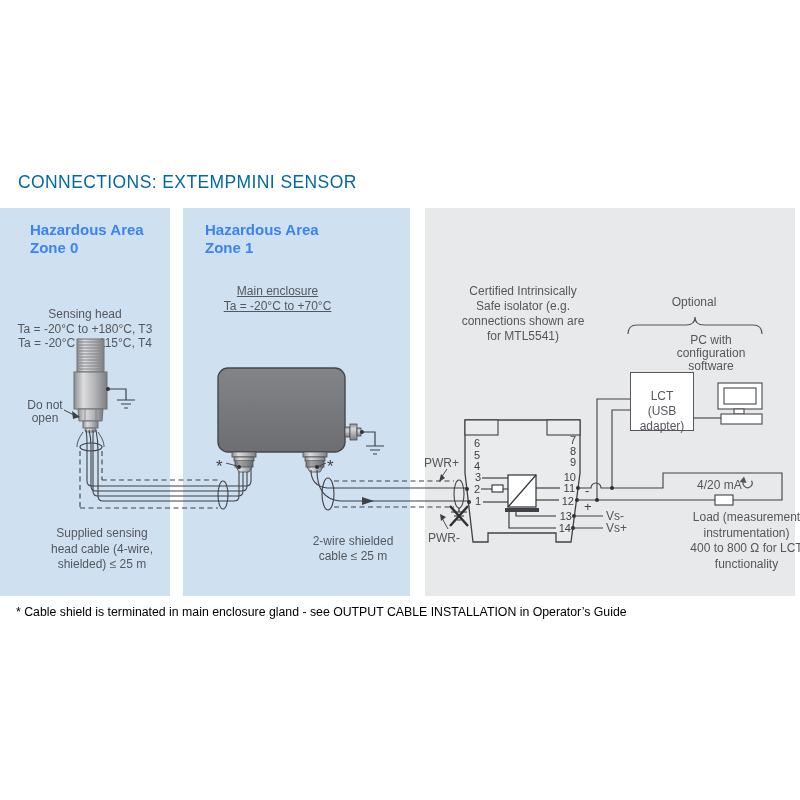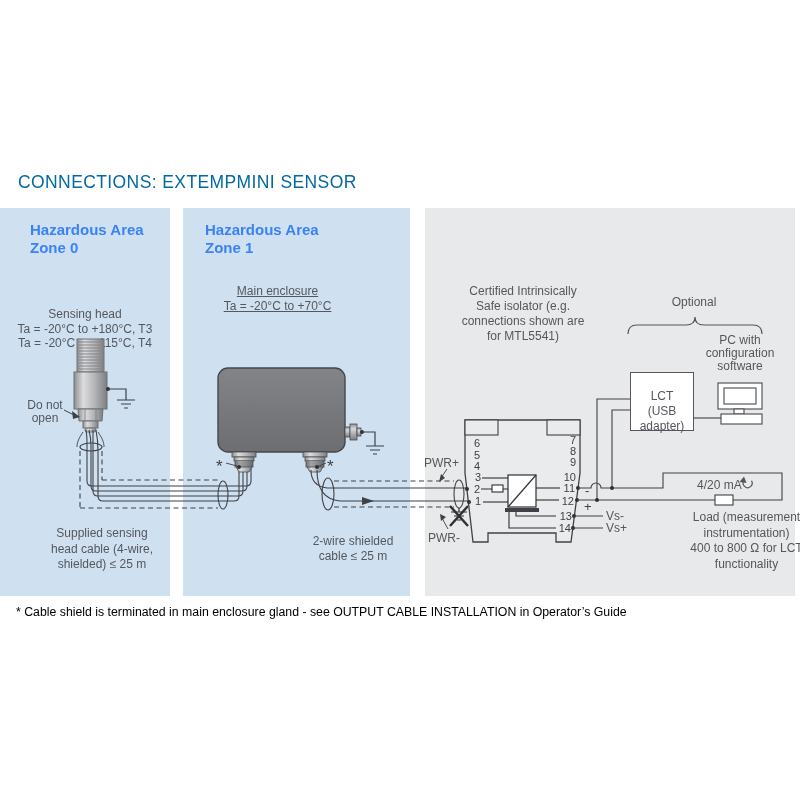--- a/index.html
+++ b/index.html
@@ -70,21 +70,21 @@
   </div>
   <div class="note" style="left:443px;top:284px;width:160px;">
     <span>Certified Intrinsically</span>
     <span>Safe isolator (e.g.</span>
     <span>connections shown are</span>
     <span>for MTL5541)</span>
   </div>
   <div class="note" style="left:650px;top:295px;width:88px;">
     <span>Optional</span>
   </div>
-  <div class="note tight" style="left:688px;top:334px;width:104px;">
+  <div class="note tight" style="left:659px;top:334px;width:104px;">
     <span>PC with</span>
     <span>configuration</span>
     <span>software</span>
   </div>
   <div class="lct-box">
     <span>LCT</span>
     <span>(USB</span>
     <span>adapter)</span>
   </div>
   <div class="note wide" style="left:669px;top:510px;width:155px;">

